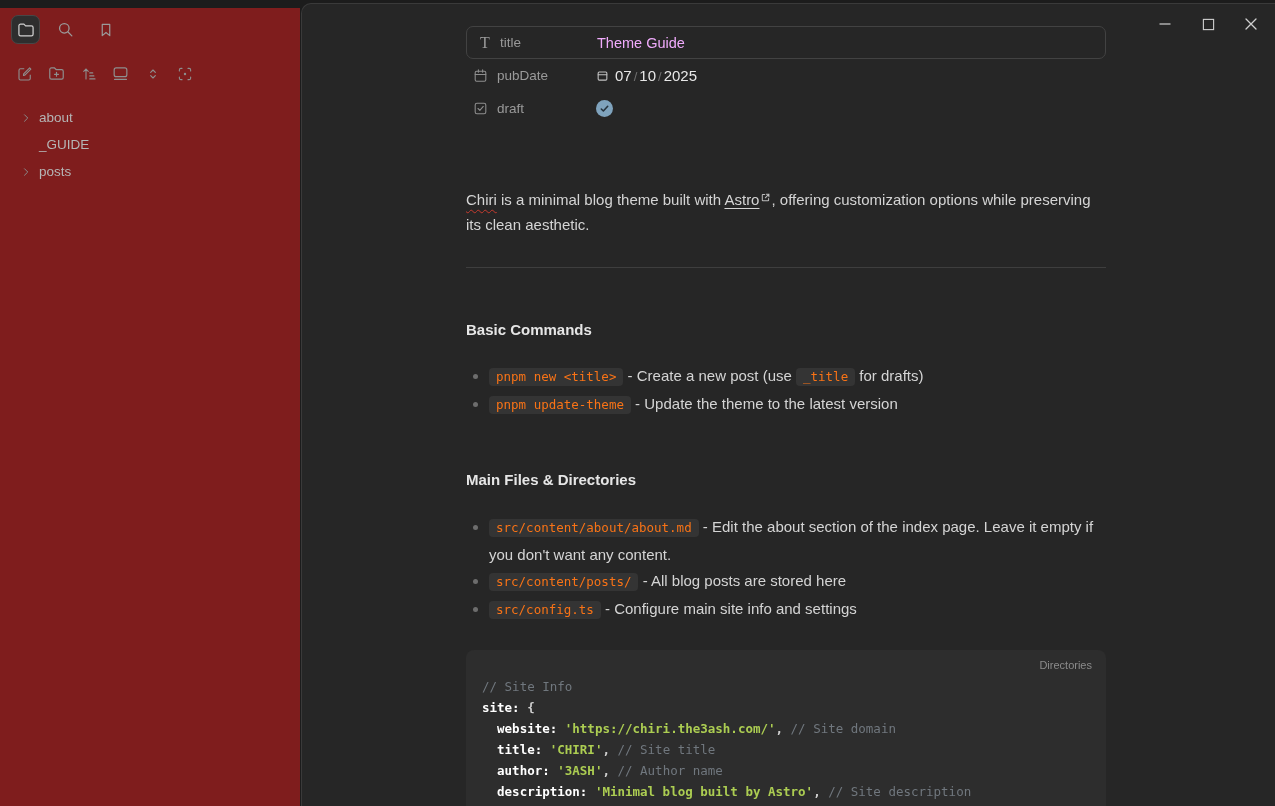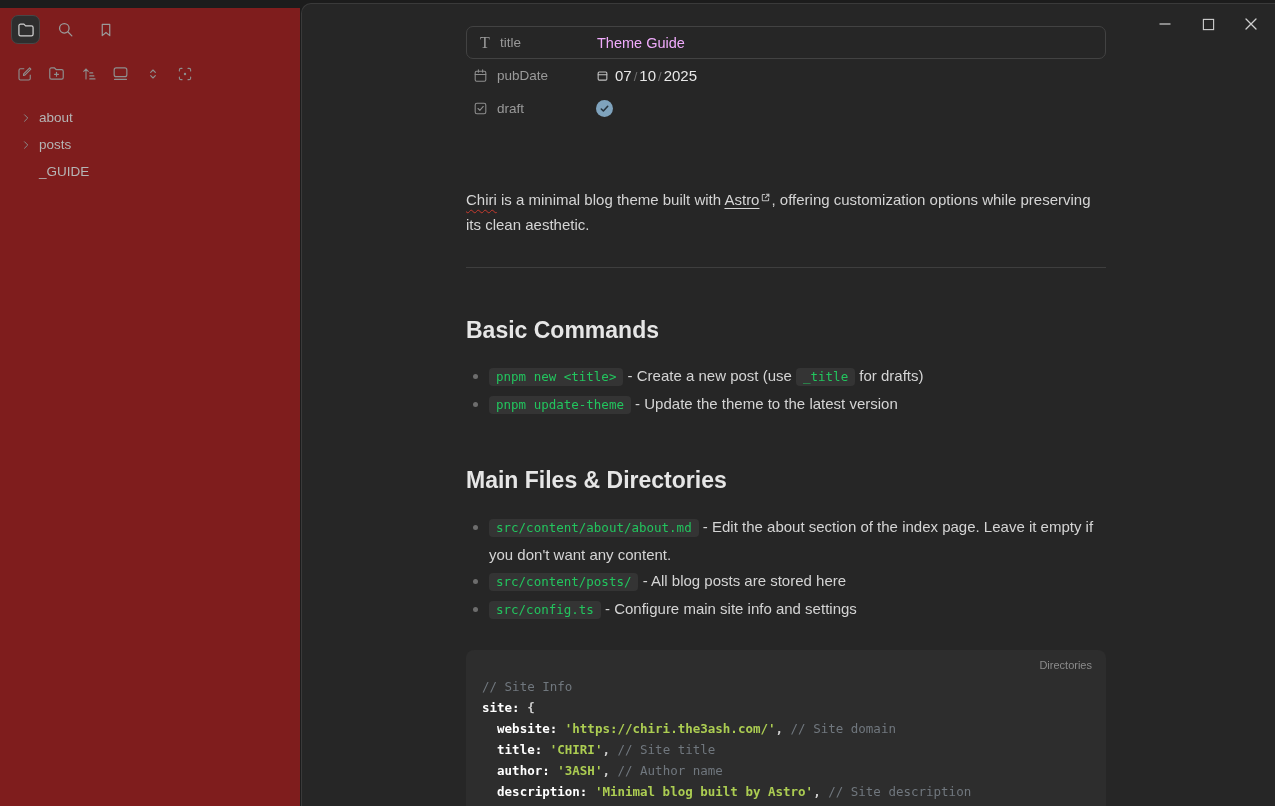--- a/index.html
+++ b/index.html
@@ -45,27 +45,27 @@
   .date-sep { font-size:13px; color:#6f6f6f; padding:0 2px; }
   .draft-check { width:17px; height:17px; border-radius:50%; background:#7fa3bd;
                  display:flex; align-items:center; justify-content:center; cursor:pointer; }
 
   
   .intro { margin-top:63px; font-size:15px; line-height:24.5px; color:#d4d4d4; }
   .misspell { text-decoration:underline wavy #c43a2e 1px; text-underline-offset:4px; }
   .link { color:#d4d4d4; text-decoration:underline; text-underline-offset:3px; cursor:pointer; }
   .ext-icon { display:inline-block; vertical-align:2px; margin-left:1px; color:#bdbdbd; }
   .divider { margin-top:30px; border:0; border-top:1px solid #3e3e3e; }
-  h2 { margin-top:50px; font-size:23px; line-height:24px; color:#e6e6e6; font-weight:bold; }
+  h2 { margin-top:50px; font-size:15px; line-height:24px; color:#e6e6e6; font-weight:bold; }
   ul { margin-top:21px; list-style:none; }
   .sec2 ul { margin-top:22px; }
   li { position:relative; padding-left:23px; font-size:15px; line-height:26.5px; color:#d4d4d4; }
   li::before { content:""; position:absolute; left:7px; top:11px; width:5px; height:5px;
                border-radius:50%; background:#6d6d6d; }
-  .chip { font-family:"DejaVu Sans Mono", monospace; font-size:12.5px; color:#22c55e;
+  .chip { font-family:"DejaVu Sans Mono", monospace; font-size:12.5px; color:#f97316;
           background:#343434; border-radius:4px; padding:1px 7px 2px; }
   .sec2 { }
 
   
   .code-block { position:relative; margin-top:27px; background:#2d2d2d; border-radius:8px;
                 padding:9px 14px 16px 16px; height:230px; overflow:hidden; }
   .code-lang { text-align:right; font-size:11px; color:#8b8b8b; height:14px; }
   .code-pre { margin-top:3px; font-family:"DejaVu Sans Mono", monospace; font-size:12.5px;
               line-height:21px; white-space:pre; }
   .tok-comment { color:#70777e; }
@@ -161,32 +161,32 @@
   <div class="tree">
     <div class="tree-row">
       <span class="chev">
         <svg width="12" height="12" viewBox="0 0 24 24" fill="none" stroke="currentColor" stroke-width="2" stroke-linecap="round" stroke-linejoin="round">
             <path d="M9 5.5 15.5 12 9 18.5"></path>
           </svg>
       </span>
       <span class="tree-label">about</span>
     </div>
     <div class="tree-row">
+      <span class="chev hidden">
+        <svg width="12" height="12" viewBox="0 0 24 24"></svg>
+      </span>
+      <span class="tree-label">_GUIDE</span>
+    </div>
+    <div class="tree-row">
       <span class="chev">
         <svg width="12" height="12" viewBox="0 0 24 24" fill="none" stroke="currentColor" stroke-width="2" stroke-linecap="round" stroke-linejoin="round">
             <path d="M9 5.5 15.5 12 9 18.5"></path>
           </svg>
       </span>
       <span class="tree-label">posts</span>
-    </div>
-    <div class="tree-row">
-      <span class="chev hidden">
-        <svg width="12" height="12" viewBox="0 0 24 24"></svg>
-      </span>
-      <span class="tree-label">_GUIDE</span>
     </div>
   </div>
 </div>
 
 <div class="panel">
 
   <div class="win-controls">
     <div class="win-btn">
       <span>
         <svg width="14" height="14" viewBox="0 0 14 14" stroke="currentColor" stroke-width="1.2">

